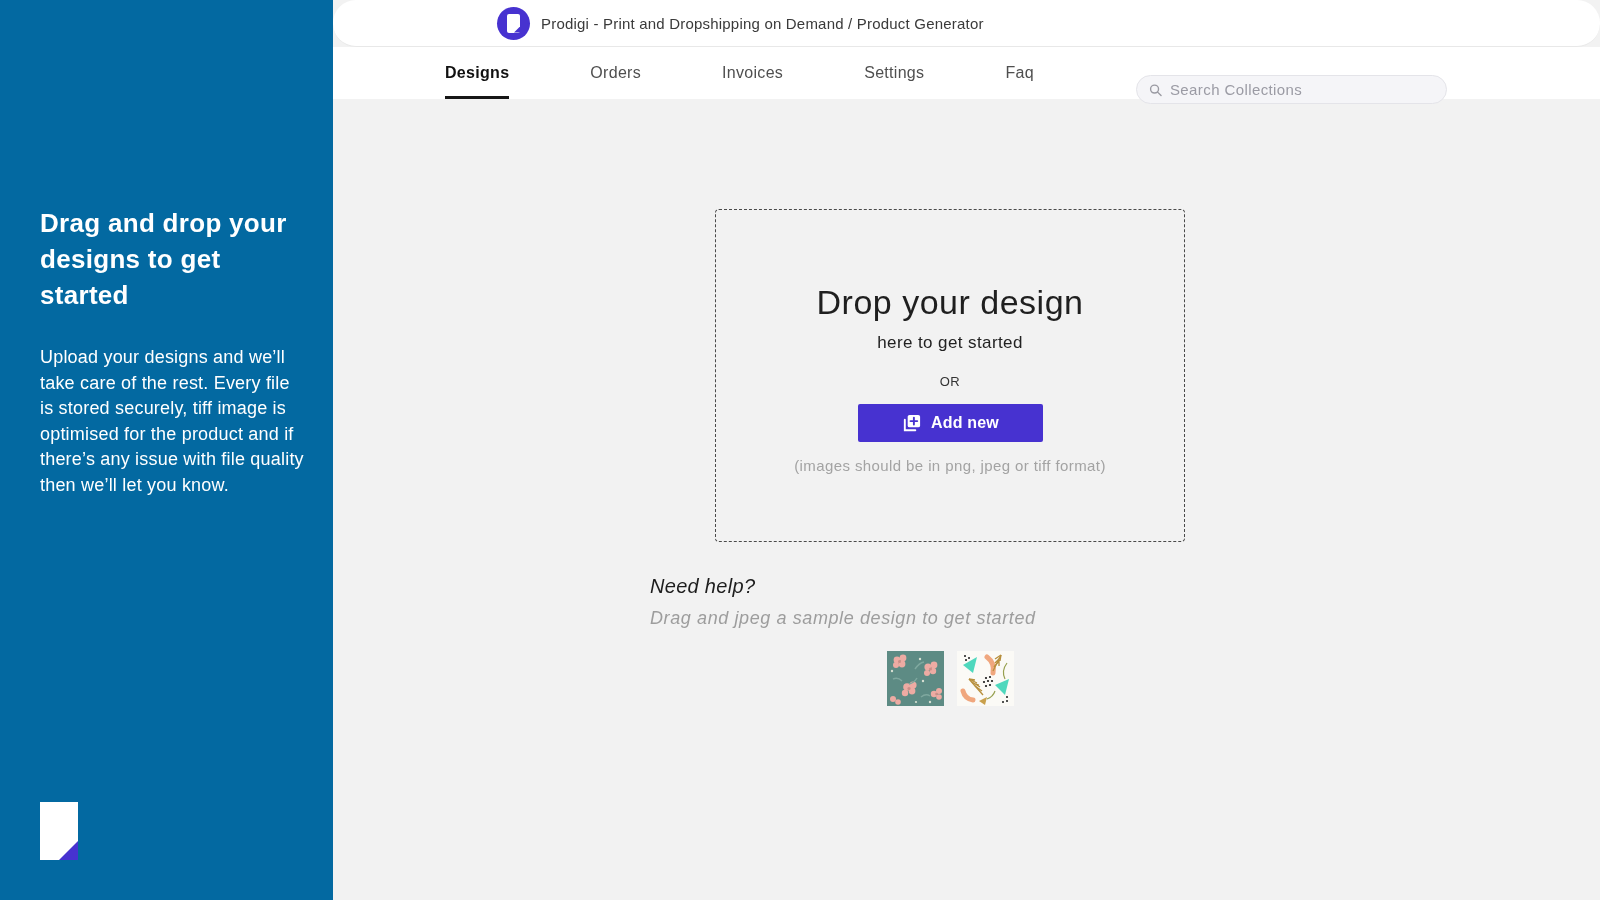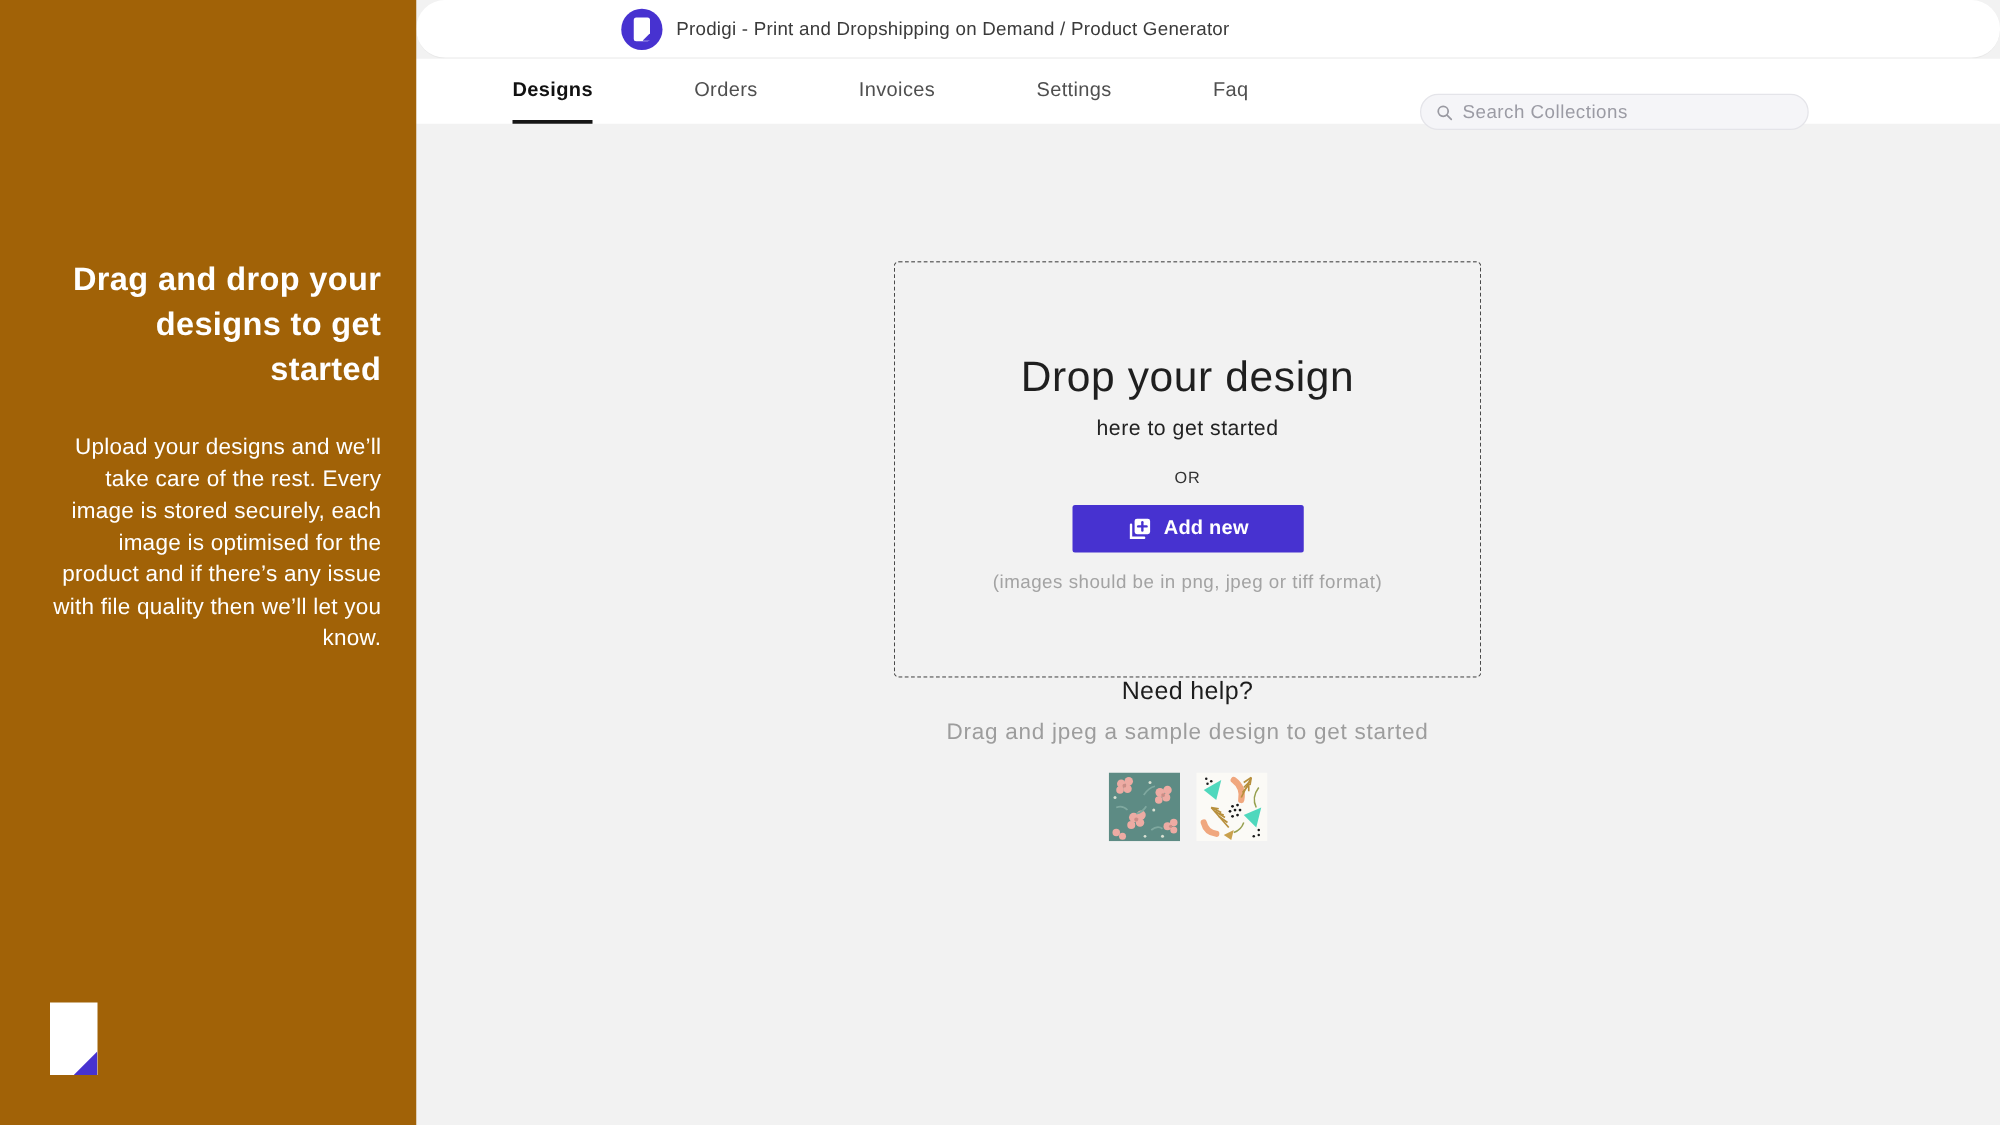--- a/index.html
+++ b/index.html
@@ -6,23 +6,22 @@
   html,body { width:1600px; height:900px; overflow:hidden; }
   body {
     font-family:"Liberation Sans", sans-serif;
     background:#f2f2f2;
     position:relative;
   }
 
   
   .sidebar {
     position:absolute; left:0; top:0; bottom:0; width:333px;
-    background:#a16207; color:#fff; z-index:3;
+    background:#0369a1; color:#fff; z-index:3;
     padding:205px 28px 0 40px;
-    text-align:right;
   }
   .sidebar h1 {
     font-size:26px; line-height:36px; font-weight:700; letter-spacing:.3px;
   }
   .sidebar p {
     margin-top:32px; font-size:18px; line-height:25.5px; font-weight:400; letter-spacing:.2px;
   }
   .sidebar-logo {
     position:absolute; left:40px; bottom:40px; width:38px; height:58px; background:#fff;
   }
@@ -48,21 +47,21 @@
   }
   .brand-icon .page .fold {
     position:absolute; right:0; bottom:0; width:6px; height:6px; background:#4732d0;
     clip-path:polygon(0 100%, 100% 0, 100% 100%);
   }
   .brand-title { margin-left:11px; font-size:15px; color:#3a3a3a; letter-spacing:.2px; }
 
   .navbar {
     height:52px; background:#fff; display:flex; align-items:center; position:relative;
   }
-  .nav-items { display:flex; margin-left:77px; }
+  .nav-items { display:flex; margin-left:112px; }
   .nav-item {
     height:52px; display:flex; align-items:center;
     font-size:16px; color:#4f4f4f; letter-spacing:.3px;
     margin-right:81px; cursor:pointer; border-bottom:3px solid transparent; padding-top:3px;
   }
   .nav-item.active {
     color:#111; font-weight:700; border-bottom-color:#161616;
   }
   .search {
     position:absolute; left:803px; top:28px; width:311px; height:29px;
@@ -87,32 +86,32 @@
   .dz-subtitle { margin-top:11px; font-size:17px; color:#222; letter-spacing:.4px; }
   .dz-or { margin-top:21px; font-size:13px; color:#333; letter-spacing:.6px; }
   .add-btn {
     margin-top:15px; width:185px; height:38px; background:#4732d0; color:#fff;
     border:none; border-radius:2px; font-family:"Liberation Sans", sans-serif;
     font-size:16px; font-weight:700; letter-spacing:.2px;
     display:inline-flex; align-items:center; justify-content:center; gap:9px; cursor:pointer;
   }
   .dz-hint { margin-top:15px; font-size:15px; color:#a3a3a3; letter-spacing:.4px; }
 
-  .help { width:600px; margin-left:317px; text-align:center; }
+  .help { width:600px; margin-left:317px; margin-top:33px; text-align:left;font-style:italic; }
   .help-title { font-size:20px; font-weight:400; color:#1d1d1d; letter-spacing:.3px; }
   .help-sub { margin-top:10px; font-size:18px; color:#9d9d9d; letter-spacing:.6px; }
   .samples { margin-top:22px; display:flex; justify-content:center; gap:13px; }
   .sample { width:57px; height:55px; cursor:grab; display:block; }
 </style>
 </head>
 <body>
 
 <aside class="sidebar">
   <h1>Drag and drop your designs to get started</h1>
-  <p>Upload your designs and we’ll take care of the rest. Every image is stored securely, each image is optimised for the product and if there’s any issue with file quality then we’ll let you know.</p>
+  <p>Upload your designs and we’ll take care of the rest. Every file is stored securely, tiff image is optimised for the product and if there’s any issue with file quality then we’ll let you know.</p>
   <div class="sidebar-logo">
     <div class="fold"></div>
   </div>
 </aside>
 
 <div class="right">
 
   <header class="topbar">
     <span class="brand-icon">
       <span class="page">

